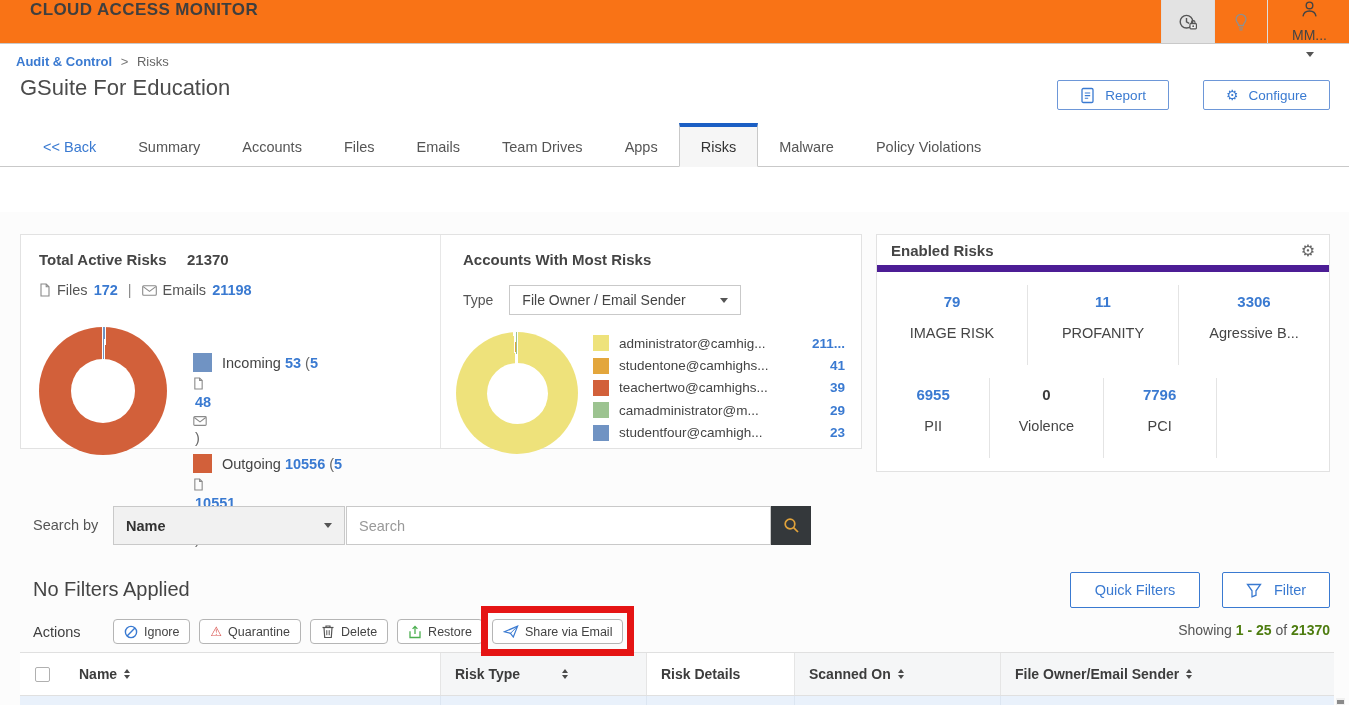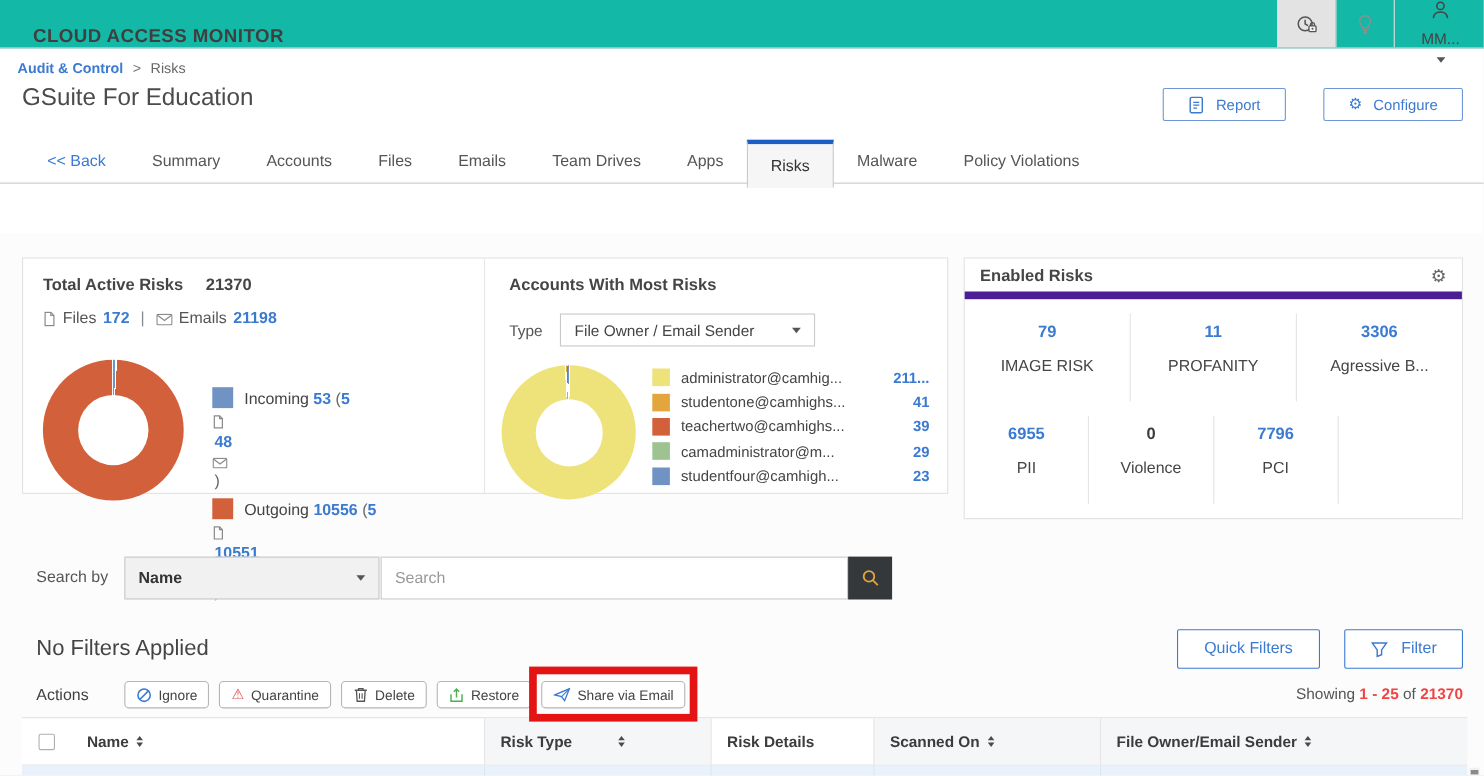--- a/index.html
+++ b/index.html
@@ -1,41 +1,41 @@
 <!DOCTYPE html>
 <html><head>
 <meta charset="utf-8">
 <style>
   * { box-sizing: border-box; margin: 0; padding: 0; }
   html,body { background:#e9e9e9; }
   body { font-family: "Liberation Sans", sans-serif; }
   .app { position:relative; width:1349px; height:705px; background:#fff; overflow:hidden; color:#444; }
 
   
-  .topbar { position:absolute; top:0; left:0; right:0; height:44px; background:#14b8a6; border-bottom:1px solid #c9c9c9; display:flex; align-items:flex-end; }
+  .topbar { position:absolute; top:0; left:0; right:0; height:44px; background:#f97316; border-bottom:1px solid #c9c9c9; display:flex; align-items:flex-start; }
   .app-title { margin-left:30px; font-size:17px; font-weight:bold; color:#3f3f3f; letter-spacing:.4px; }
   .topbar-right { margin-left:auto; height:43px; display:flex; align-items:stretch; }
   .icon-cell { width:53px; display:flex; align-items:center; justify-content:center; border-left:1px solid #dedede; cursor:pointer; }
   .icon-cell.selected { background:#e3e3e3; }
   .user-cell { display:flex; align-items:center; gap:9px; padding:0 22px 0 24px; border-left:1px solid #dedede; cursor:pointer;flex-direction:column; }
   .user-label { font-size:14px; color:#444; }
   .caret { width:0; height:0; border-left:4px solid transparent; border-right:4px solid transparent; border-top:5px solid #555; }
 
   
   .breadcrumb { padding:10px 16px 2px; font-size:13px; color:#666; }
   .breadcrumb a { color:#3a7ad1; font-weight:bold; text-decoration:none; cursor:pointer; }
   .crumb-sep { margin:0 5px; color:#777; }
   .title-row { position:relative; height:46px; }
   .page-title { position:absolute; left:20px; top:4px; font-size:22px; font-weight:normal; color:#4b4b4b; }
   .title-btns { position:absolute; right:19px; top:9px; display:flex; gap:34px; }
   .o-btn { display:inline-flex; align-items:center; gap:10px; height:30px; padding:0 22px; background:#fff; border:1px solid #6d97d8; border-radius:2px; color:#3a7ad1; font-size:13.5px; cursor:pointer; }
   .gear-glyph { font-family:"DejaVu Sans", sans-serif; font-size:14px; line-height:1; }
 
   
-  .tabs { margin-top:10px; height:40px; display:flex; border-bottom:1px solid #c9c9c9; padding-left:22px; }
+  .tabs { margin-top:10px; height:40px; display:flex; align-items:flex-end; border-bottom:1px solid #c9c9c9; padding-left:22px; }
   .tab { padding:0 21px; height:39px; display:flex; align-items:center; font-size:14.5px; color:#555; cursor:pointer; white-space:nowrap; }
   .tab.back { color:#3a7ad1; }
   .tab.active { background:#f6f6f6; border:1px solid #c9c9c9; border-top:4px solid #1b5fc4; border-bottom:1px solid #f6f6f6; margin-bottom:-1px; color:#333; height:44px; }
 
   
   .content { position:absolute; top:168px; left:0; right:0; bottom:0; background:#fcfcfc; }
   .card { position:absolute; background:#fff; border:1px solid #e2e2e2; }
   .card-overview { left:20px; top:22px; width:842px; height:215px; }
   .pane { position:absolute; top:0; bottom:0; padding:16px 18px; }
   .pane-left { left:0; width:420px; border-right:1px solid #e7e7e7; }
@@ -92,21 +92,21 @@
   .f-btn { left:1222px; top:360px; width:108px; }
 
   
   .actions-label { position:absolute; left:33px; top:407px; height:26px; line-height:26px; font-size:14.5px; color:#3f3f3f; }
   .actions-btns { position:absolute; left:113px; top:407px; display:flex; gap:9px; align-items:center; }
   .a-btn { display:inline-flex; align-items:center; gap:6px; height:25px; padding:0 10px; border:1px solid #b5b5b5; border-radius:4px; background:#fff; font-size:12.5px; color:#444; cursor:pointer; white-space:nowrap; }
   .warn-glyph { font-family:"DejaVu Sans",sans-serif; color:#d9534f; font-size:13px; line-height:1; }
   .share-wrap { position:relative; display:inline-flex; }
   .red-frame { position:absolute; left:-11px; right:-11px; top:-13px; bottom:-12px; border:7px solid #e51414; z-index:10; pointer-events:none; }
   .showing { position:absolute; right:19px; top:410px; font-size:14px; color:#555; }
-  .showing b { color:#ef4444; }
+  .showing b { color:#4d7c0f; }
 
   
   .table { position:absolute; left:20px; top:440px; width:1314px; }
   .thead, .trow { display:flex; align-items:stretch; }
   .thead { height:44px; background:#fff; border-top:1px solid #e0e0e0; border-bottom:1px solid #e0e0e0; }
   .trow { height:46px; background:#e9f1fb; }
   .cell { display:flex; align-items:center; padding-left:14px; font-size:14px; overflow:hidden; white-space:nowrap; }
   .c0 { width:45px; padding-left:0; justify-content:center; }
   .c1 { width:375px; }
   .c2 { width:206px; border-left:1px solid #e5e5e5;gap:35px; }

